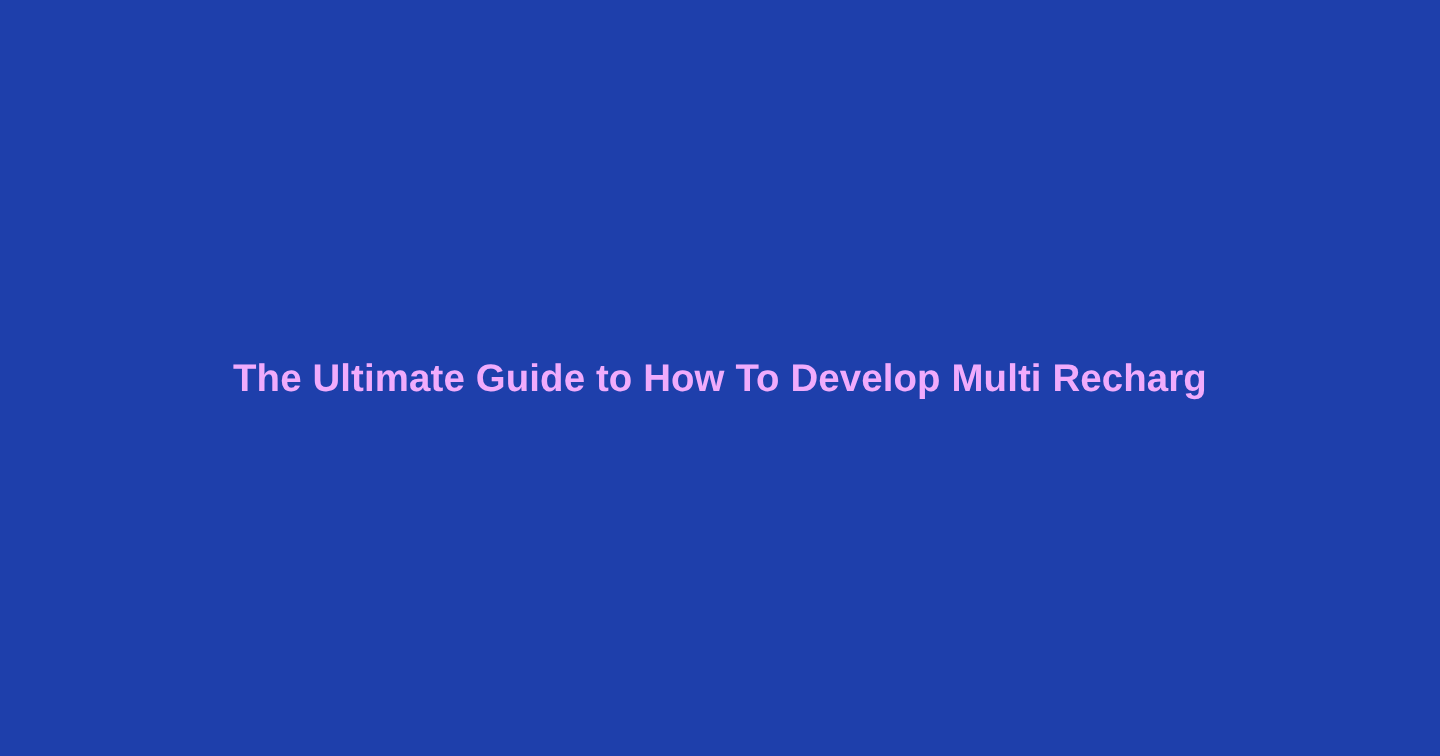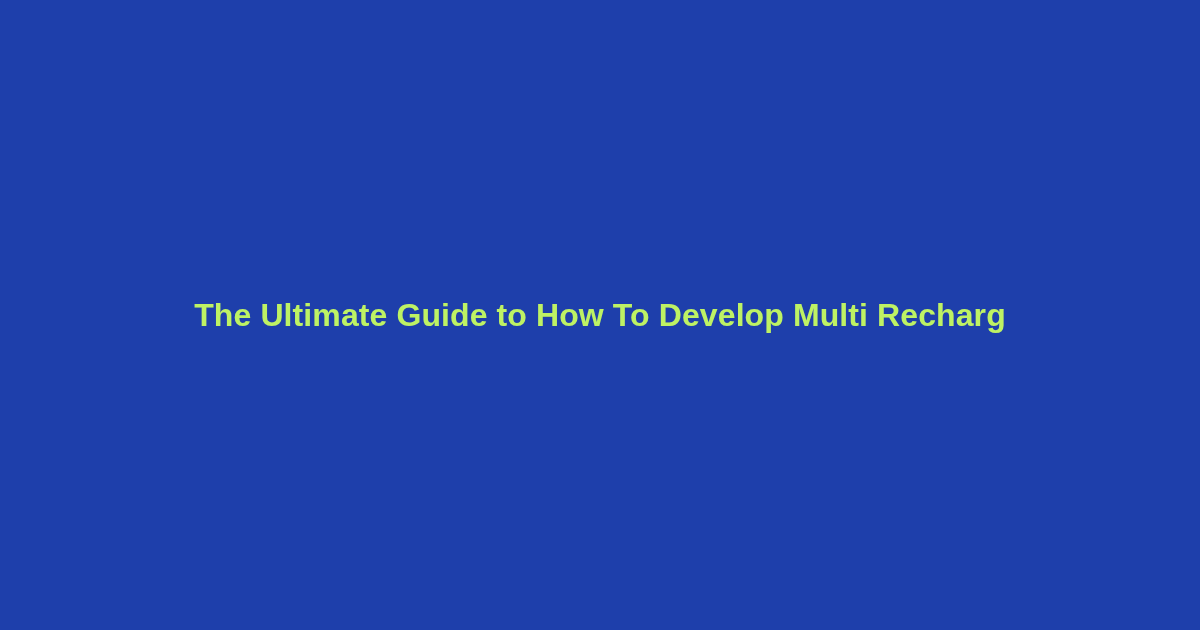--- a/index.html
+++ b/index.html
@@ -45,15 +45,15 @@
     white-space: nowrap;
     overflow: hidden;
     text-overflow: clip;
   }
 </style>
 </head>
 <body style="background-color: rgb(30, 63, 171);">
 
 <div class="og-card" style="background-color: rgb(30, 63, 171);">
   <div class="og-card__inner">
-    <h1 class="og-card__title" style="color: #bef264;">The Ultimate Guide to How To Develop Multi Recharg</h1>
+    <h1 class="og-card__title" style="color: #f0abfc;">The Ultimate Guide to How To Develop Multi Recharg</h1>
   </div>
 </div>
 
 </body></html>

